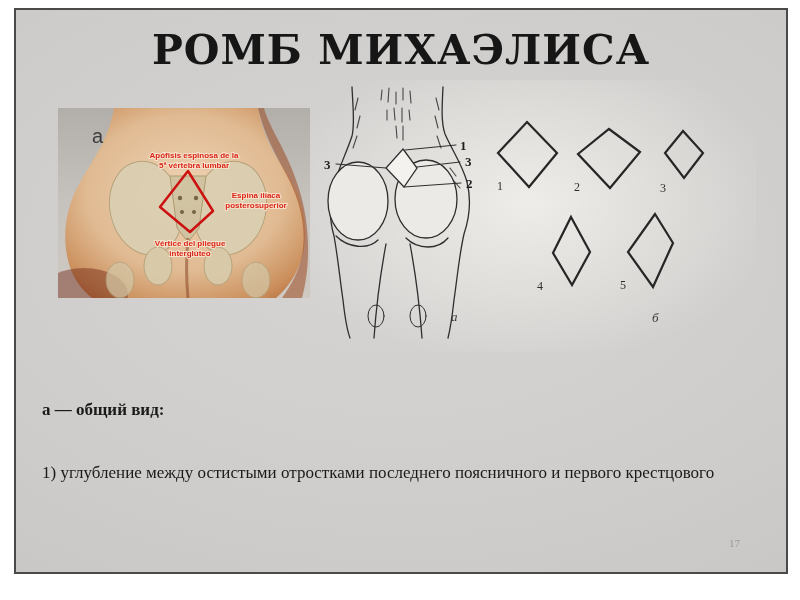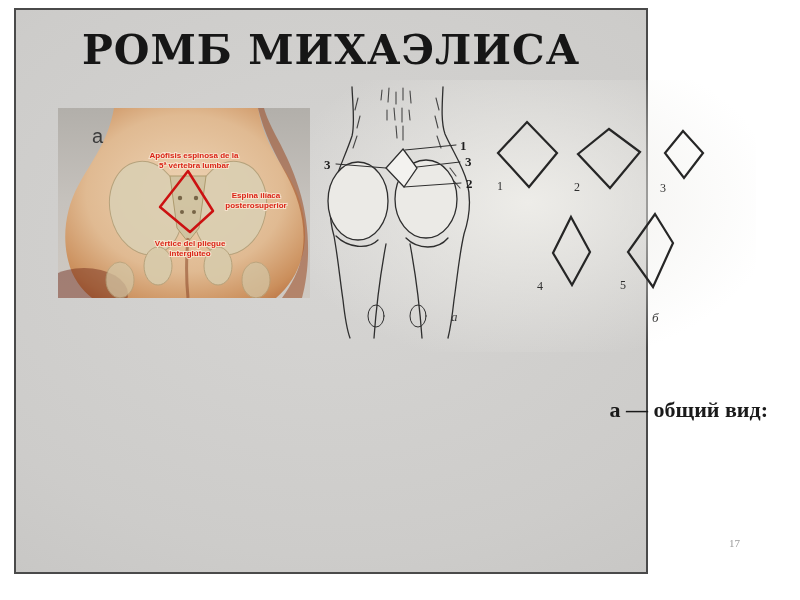--- a/index.html
+++ b/index.html
@@ -1,39 +1,39 @@
 <!DOCTYPE html>
 <html><head>
 <meta charset="utf-8">
 <style>
   html,body{margin:0;padding:0;}
   body{
     width:800px;height:600px;position:relative;background:#ffffff;
     font-family:"Liberation Serif", serif;overflow:hidden;
   }
   .slide{
-    position:absolute;left:14px;top:8px;width:634px;height:566px;
+    position:absolute;left:14px;top:8px;width:774px;height:566px;
     box-sizing:border-box;border:2px solid #4a4a4a;
     background:radial-gradient(ellipse 120% 100% at 50% 42%, #d6d5d3 0%, #cdccca 55%, #c0bfbd 100%);
   }
   .title{
     position:absolute;left:0;right:0;top:16px;text-align:center;
     font-family:"DejaVu Serif", serif;font-weight:bold;font-size:41px;
     letter-spacing:1px;color:#161616;white-space:nowrap;
   }
   .paper{
     position:absolute;left:284px;top:70px;width:456px;height:272px;
     background:radial-gradient(ellipse at 50% 45%, rgba(239,238,234,0.95) 0%, rgba(239,238,234,0) 78%);
   }
   .photo{position:absolute;left:42px;top:98px;width:252px;height:190px;}
   .sketch{position:absolute;left:294px;top:74px;width:186px;height:256px;}
   .shapes{position:absolute;left:464px;top:90px;width:260px;height:235px;}
   .caption{
     position:absolute;left:26px;width:726px;color:#1a1a1a;
-    font-size:22px;line-height:21px;white-space:pre-wrap;text-align:right;
+    font-size:17px;line-height:21px;white-space:pre-wrap;
   }
   .caption .hdr{font-weight:bold;}
   .cap-a{top:347px;}
   .cap-b{top:430px;}
   .pagenum{
     position:absolute;left:713px;top:527px;font-size:11px;color:#9b9b9b;
     font-family:"Liberation Serif", serif;
   }
   svg{display:block;}
   .photo-label{
@@ -170,20 +170,21 @@
       <text class="shape-num" x="94" y="91">2</text>
       <text class="shape-num" x="180" y="92">3</text>
       <text class="shape-num" x="57" y="190">4</text>
       <text class="shape-num" x="140" y="189">5</text>
       <text class="panel-letter" x="172" y="222">б</text>
     </svg>
   </div>
 
   <div class="caption cap-a">
     <div class="hdr">а — общий вид:</div>
+    <div>1) углубление между остистыми отростками последнего поясничного и первого крестцового</div>
   </div>
 
   <div class="caption cap-b">
     
     
   </div>
 
   <div class="pagenum">17</div>
 
 </div>

